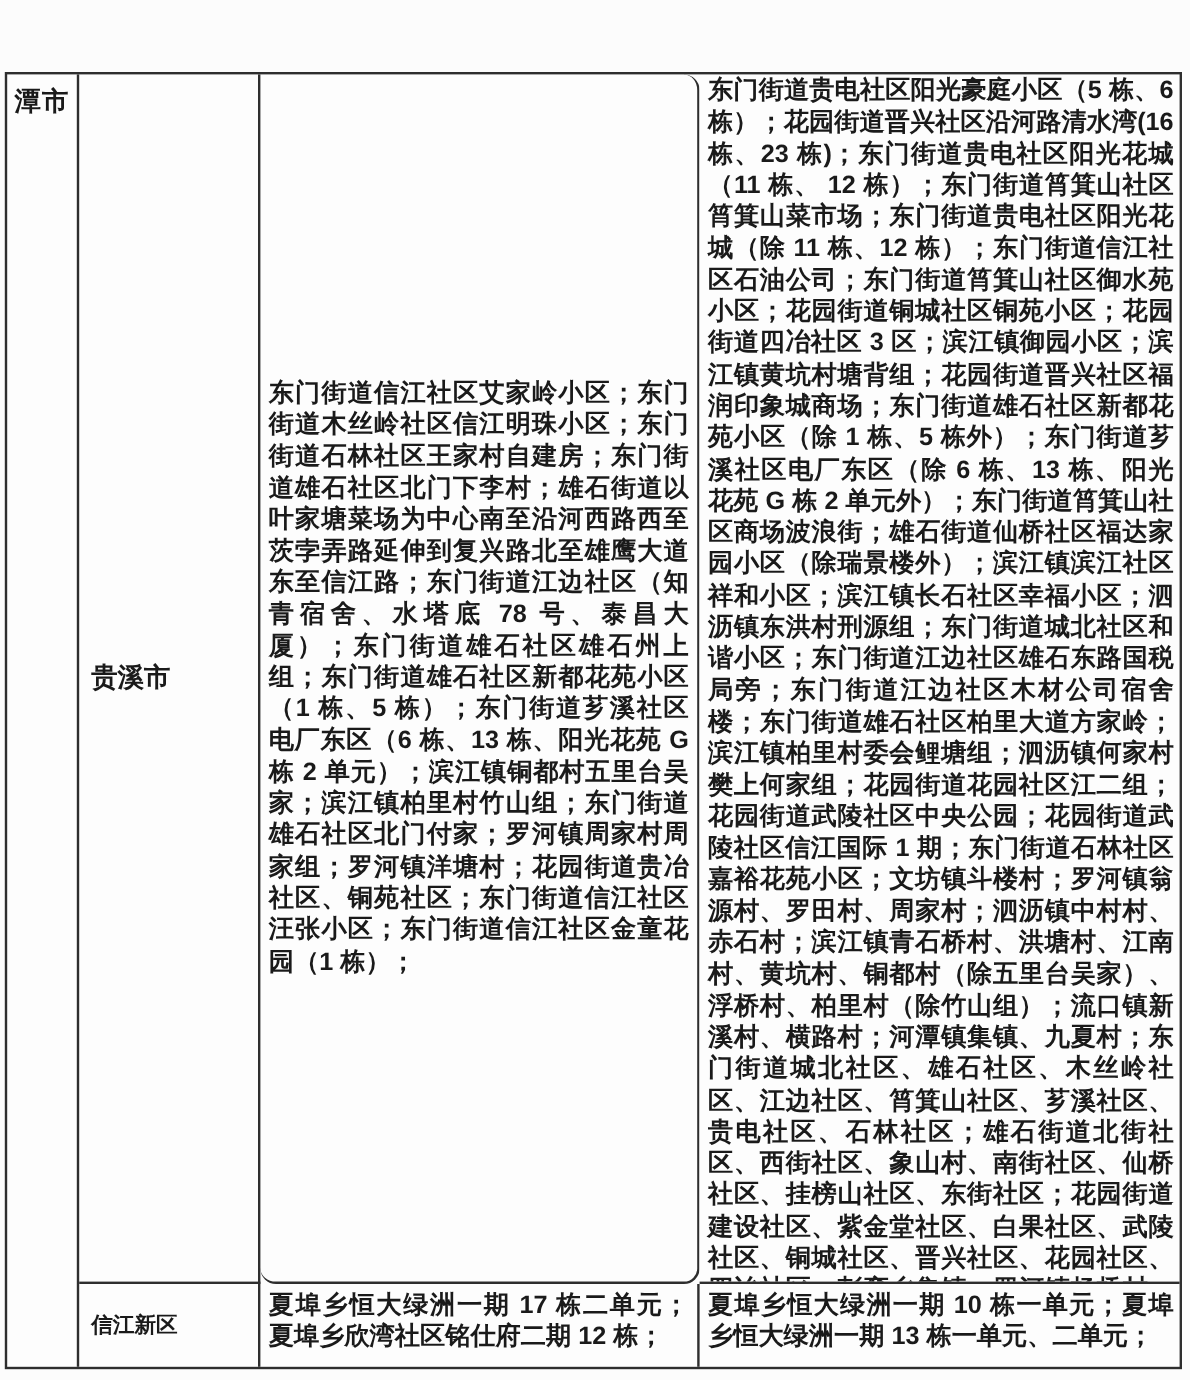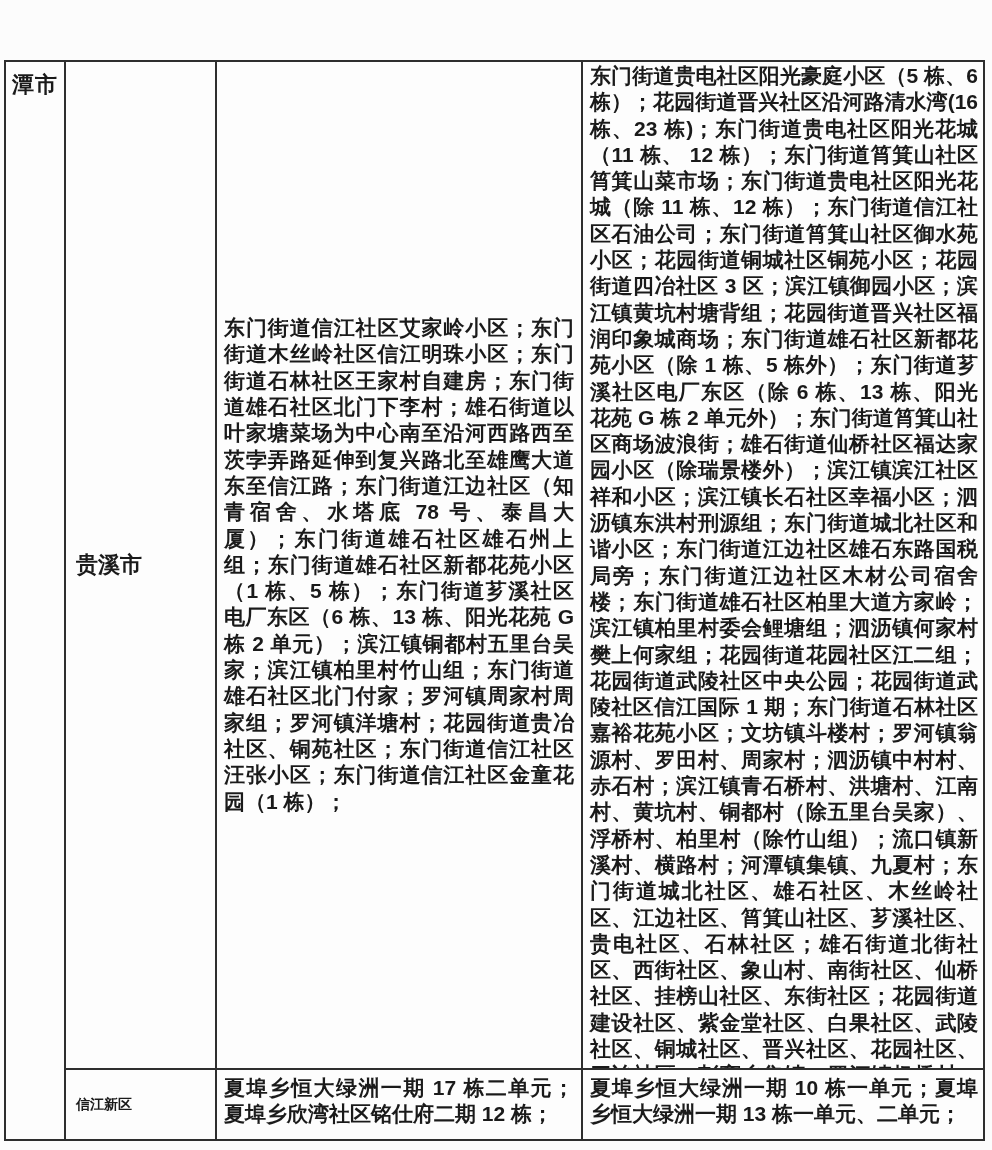--- a/index.html
+++ b/index.html
@@ -51,28 +51,29 @@
     align-items: center;
     padding-left: 10px;
     font-size: 22px;
   }
   .district-cell-2 {
     grid-row: 2;
     grid-column: 2;
     display: flex;
     align-items: center;
     padding-left: 10px;
-    font-size: 14px;
+    font-size: 18px;
   }
   .areas-a-1 {
     grid-row: 1;
     grid-column: 3;
     display: flex;
     align-items: center;
     padding: 0 7px 0 7px;
+    border-radius: 13px;
   }
   .areas-b-1 {
     grid-row: 1;
     grid-column: 4;
     padding: 1px 5px 0 7px;
   }
   .areas-a-2 {
     grid-row: 2;
     grid-column: 3;
     padding: 5px 7px 0 7px;

